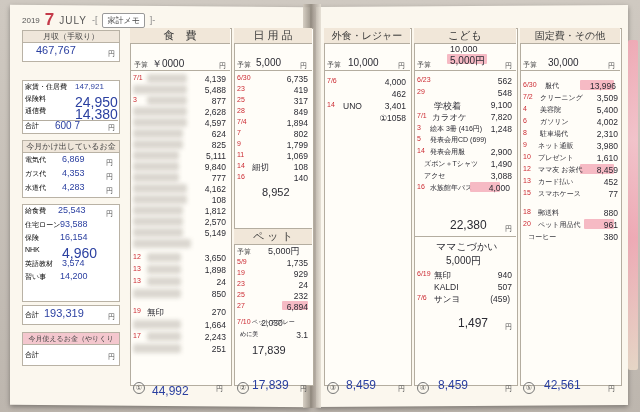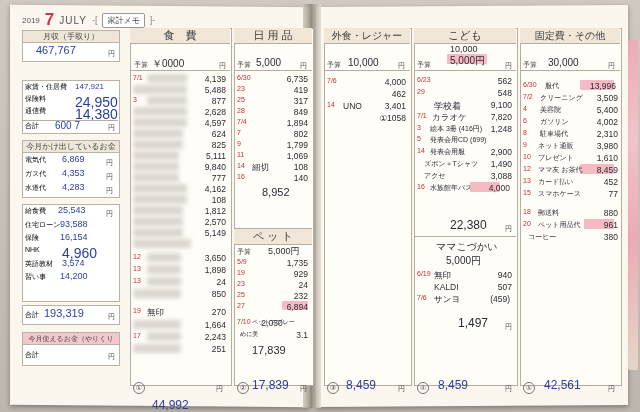--- a/index.html
+++ b/index.html
@@ -238,21 +238,21 @@
   <div class="ent hand r" style="left:186px;top:320px;width:40px;">1,664</div>
 
   <div class="ent hand red" style="left:133px;top:332px;font-size:7px;">17</div>
   <div class="blur" style="left:147px;top:332px;width:34px;height:9px;"></div>
   <div class="ent hand r" style="left:186px;top:332px;width:40px;">2,243</div>
 
   <div class="blur" style="left:133px;top:344px;width:48px;height:9px;"></div>
   <div class="ent hand r" style="left:186px;top:344px;width:40px;">251</div>
 
   <div class="circ" style="left:133px;top:382px;">①</div>
-  <div class="tot hand blue" style="left:152px;top:398px;">44,992</div>
+  <div class="tot hand blue" style="left:152px;top:384px;">44,992</div>
   <div class="yen" style="position:absolute;left:216px;top:384px;">円</div>
 
   <div class="col" style="left:234px;top:28px;width:78px;height:356px;"></div>
   <div class="colhdr" style="left:234px;top:28px;width:78px;">日 用 品</div>
   <div class="budget" style="left:237px;top:60px;">予算</div>
   <div class="hand" style="position:absolute;left:256px;top:57px;font-size:10px;">5,000</div>
   <div class="yen" style="position:absolute;left:300px;top:61px;">円</div>
   <div class="sep" style="left:234px;top:70px;width:78px;height:1px;"></div>
 
   <div class="ent hand red" style="left:237px;top:74px;font-size:7px;">6/30</div>

